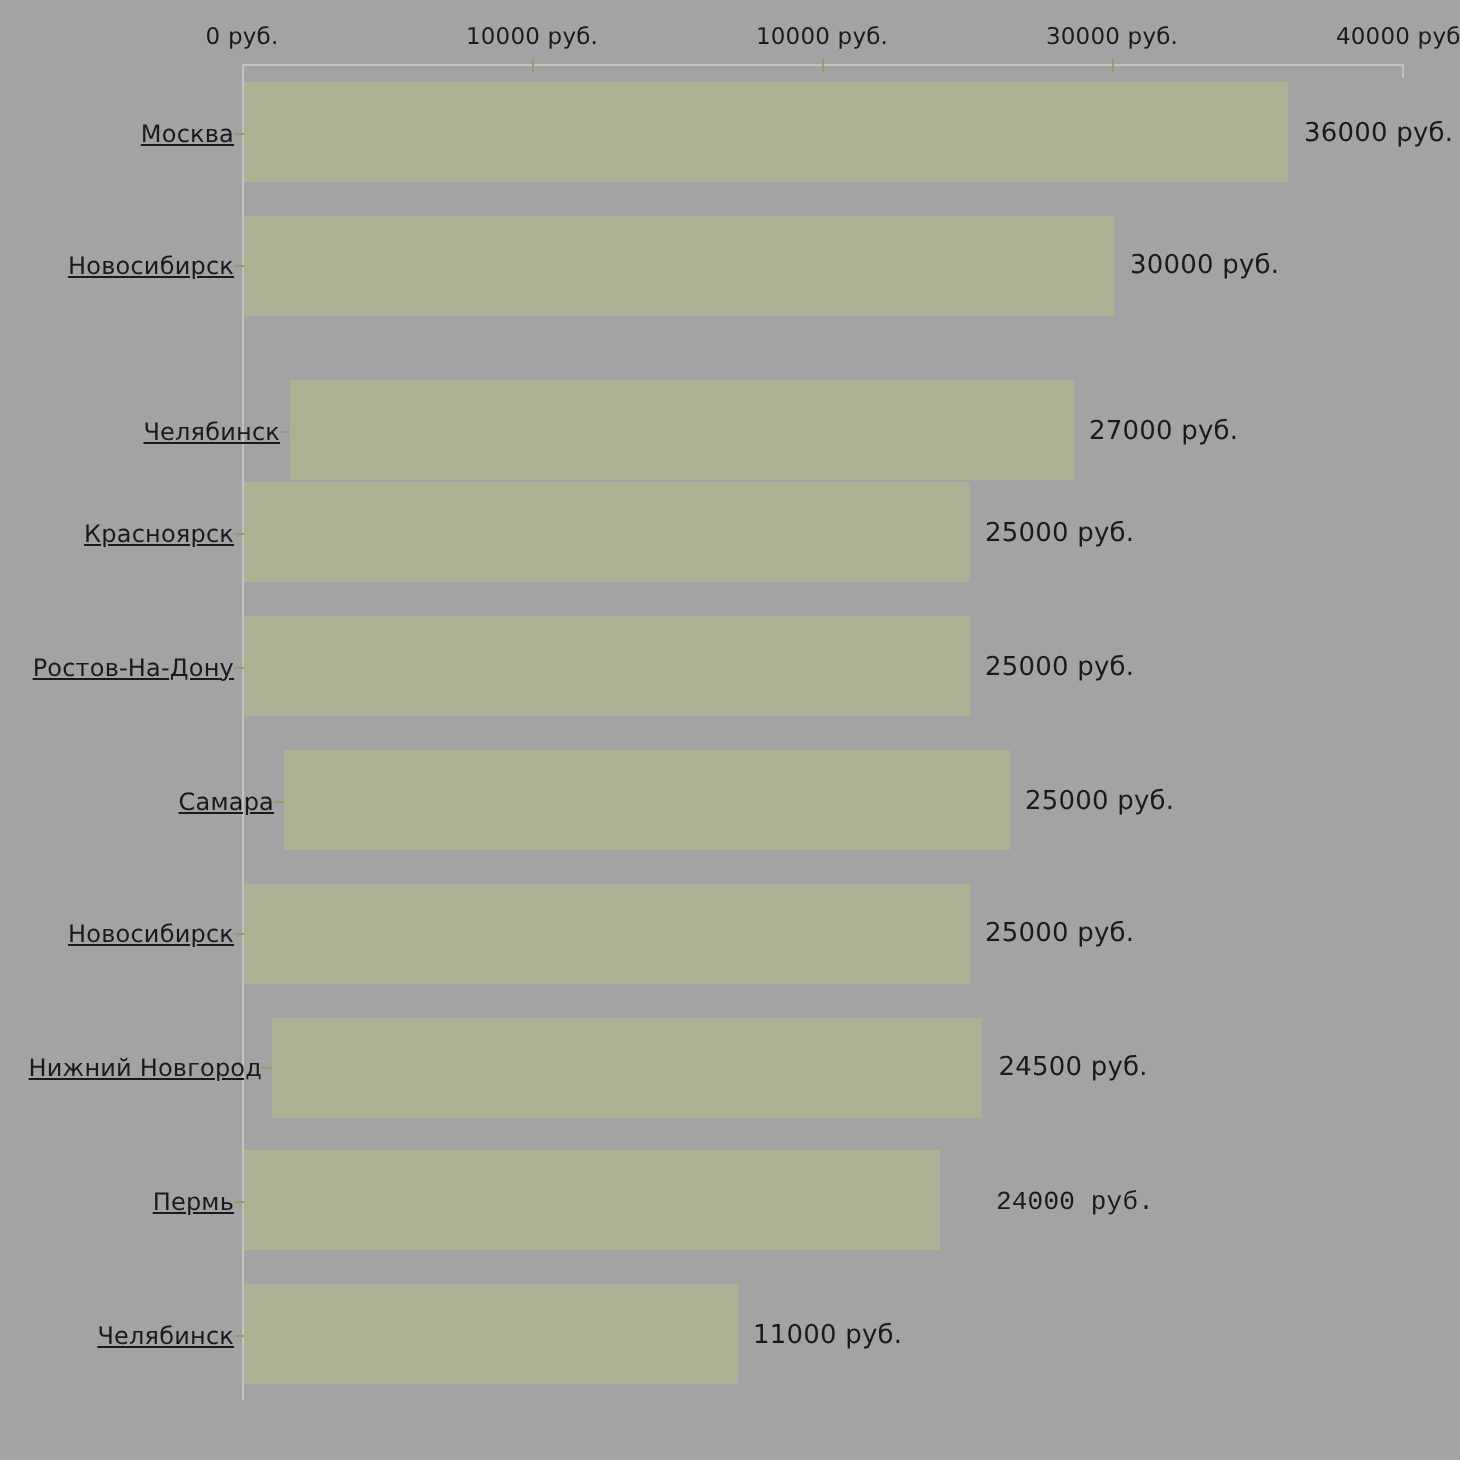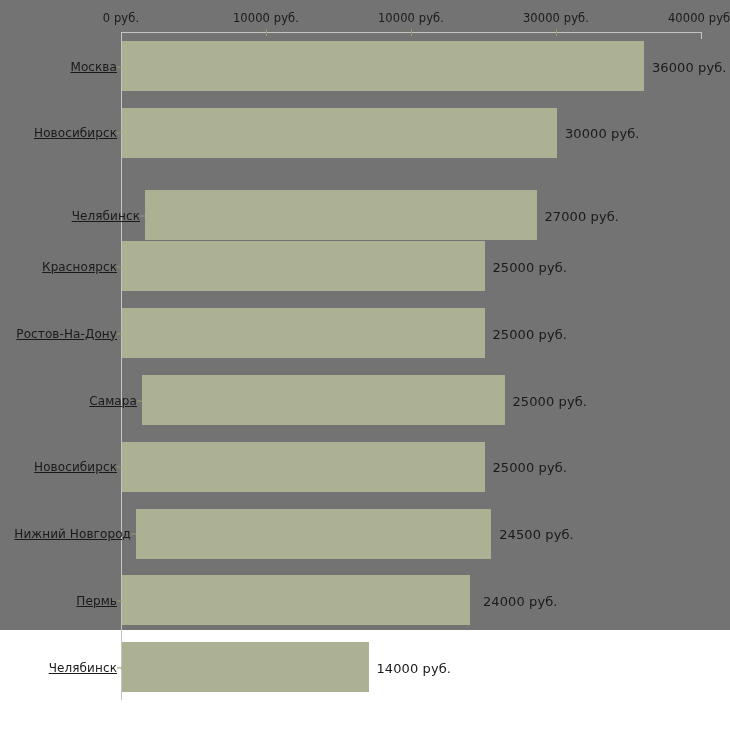--- a/index.html
+++ b/index.html
@@ -10,22 +10,22 @@
   body {
     width: 730px;
     height: 730px;
     font-family: "DejaVu Sans", sans-serif;
     overflow: hidden;
   }
 
   #chart-root {
     position: relative;
     width: 730px;
-    height: 630px;
-    background: #737373;
+    height: 730px;
+    background: #a3a3a3;
   }
 
   
   .axis-top {
     position: absolute;
     left: 121px;
     top: 32px;
     width: 580px;
     height: 1px;
     background: #c3c3c3;
@@ -192,24 +192,24 @@
         <div class="row" style="top: 467.6px; margin-left: 14px;">
           <div class="cat-label">Нижний Новгород</div>
           <div class="cat-tick"></div>
           <div class="bar" style="width: 355.25px; background: rgb(173, 177, 148);"></div>
           <div class="bar-value" style="left: 485.25px;">24500 руб.</div>
         </div>
         <div class="row" style="top: 534.4px;">
           <div class="cat-label">Пермь</div>
           <div class="cat-tick"></div>
           <div class="bar" style="width: 348px; background: rgb(173, 177, 148);"></div>
-          <div class="bar-value" style="left: 483px;">24000 руб.</div>
+          <div class="bar-value" style="left: 498px; font-family: Liberation Mono, monospace;">24000 руб.</div>
         </div>
         <div class="row" style="top: 601.2px;">
           <div class="cat-label">Челябинск</div>
           <div class="cat-tick"></div>
           <div class="bar" style="width: 246.5px; background: rgb(173, 177, 148);"></div>
-          <div class="bar-value" style="left: 376.5px;">14000 руб.</div>
+          <div class="bar-value" style="left: 376.5px;">11000 руб.</div>
         </div>
       </div>
   </div>
 
 </div>
 
 </body></html>

